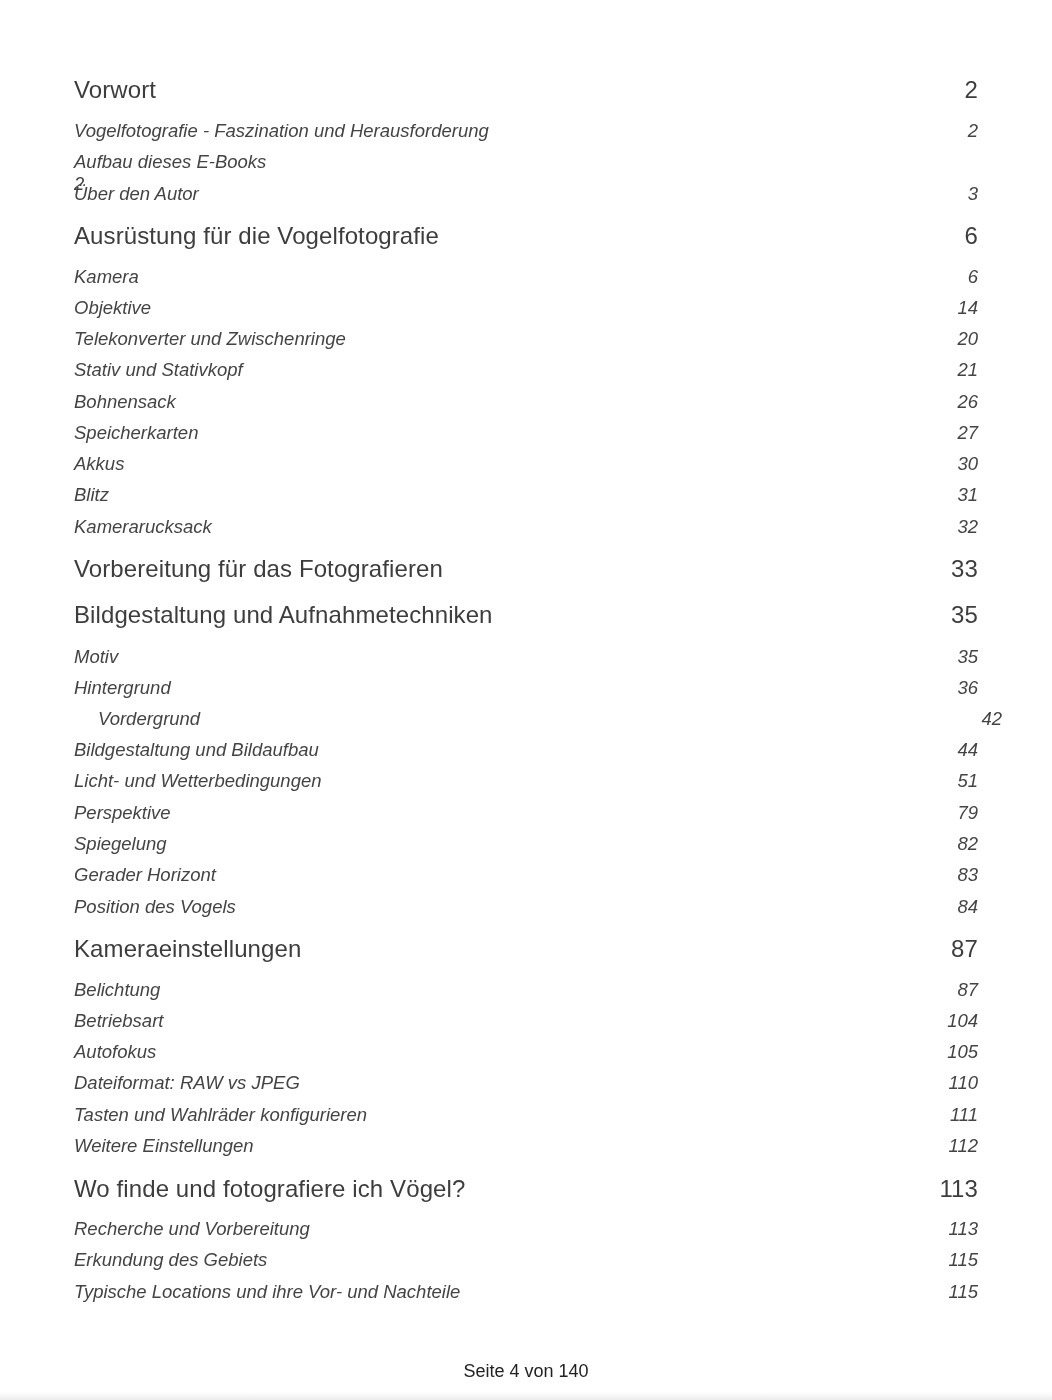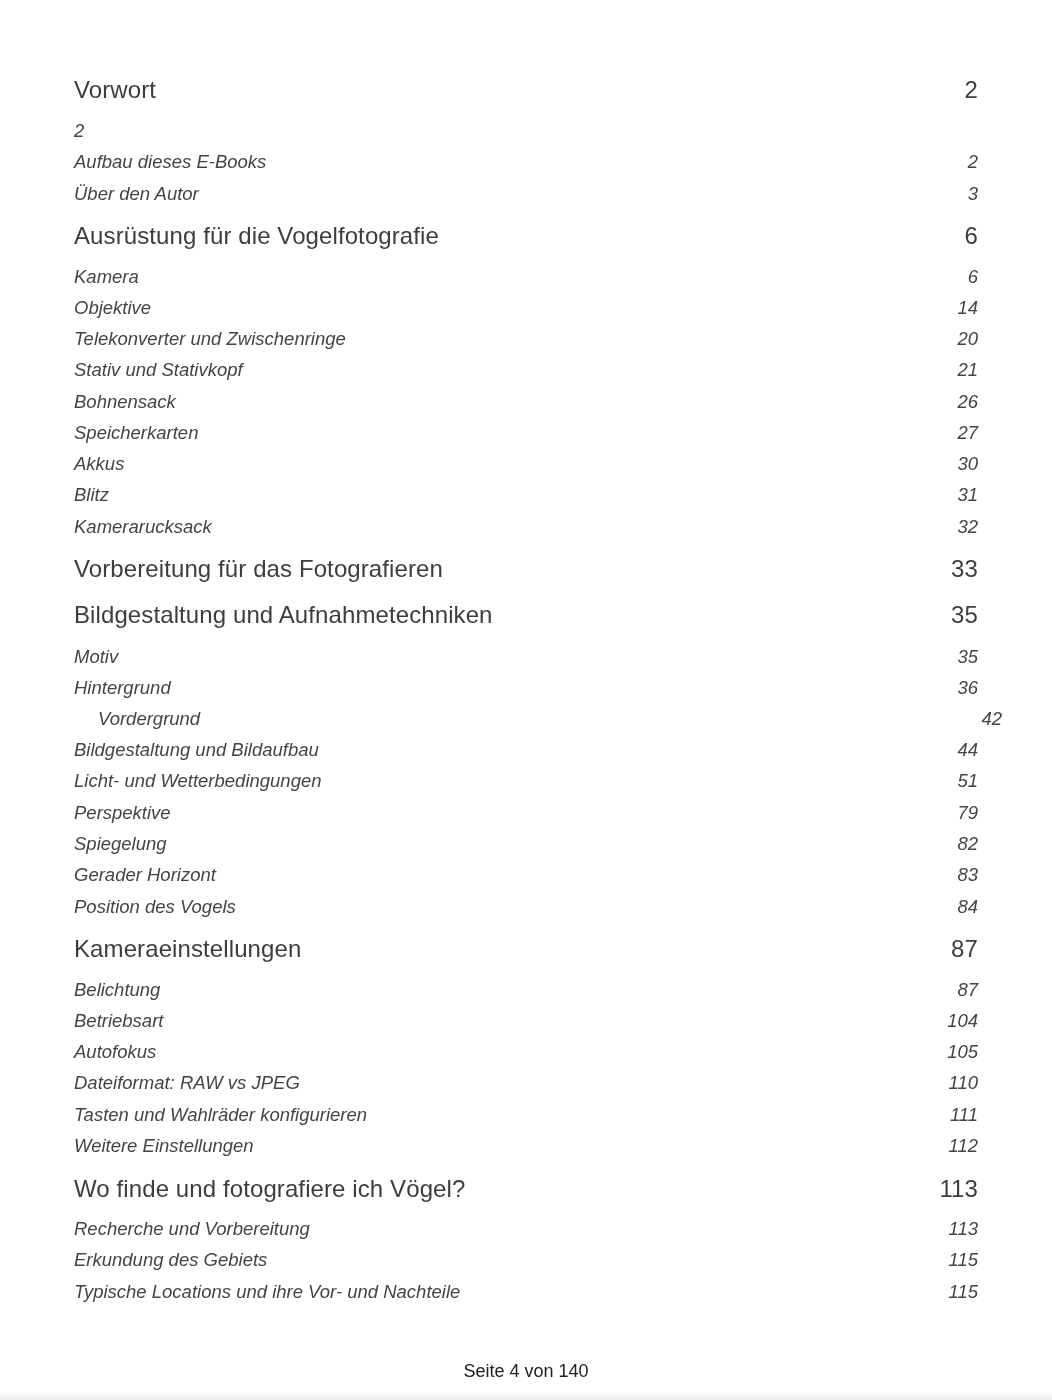--- a/index.html
+++ b/index.html
@@ -18,23 +18,24 @@
 </style>
 </head>
 <body>
 
 <div class="toc" id="toc">
     <div class="row chapter" style="top: 76px;">
       <span>Vorwort</span>
       <span>2</span>
     </div>
     <div class="row section" style="top: 120px;">
+      <span>Vogelfotografie - Faszination und Herausforderung</span>
       <span>2</span>
     </div>
-    <div class="row section" style="top: 151px;">
+    <div class="row section" style="top: 151px; flex-direction: column;">
       <span>Aufbau dieses E-Books</span>
       <span>2</span>
     </div>
     <div class="row section" style="top: 183px;">
       <span>Über den Autor</span>
       <span>3</span>
     </div>
     <div class="row chapter" style="top: 222px; gap: 48px;">
       <span>Ausrüstung für die Vogelfotografie</span>
       <span>6</span>

